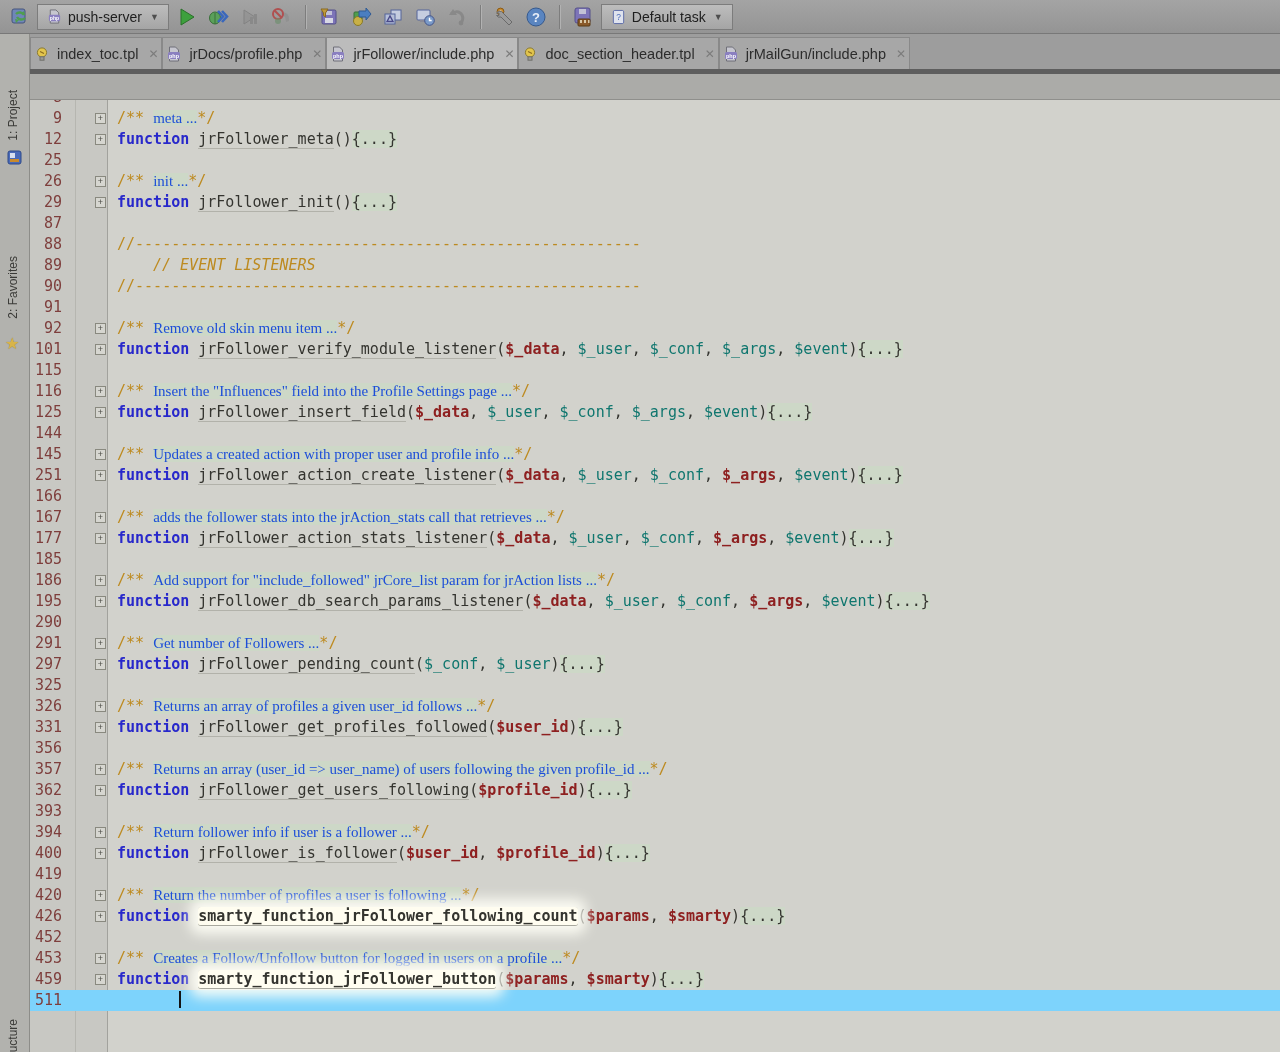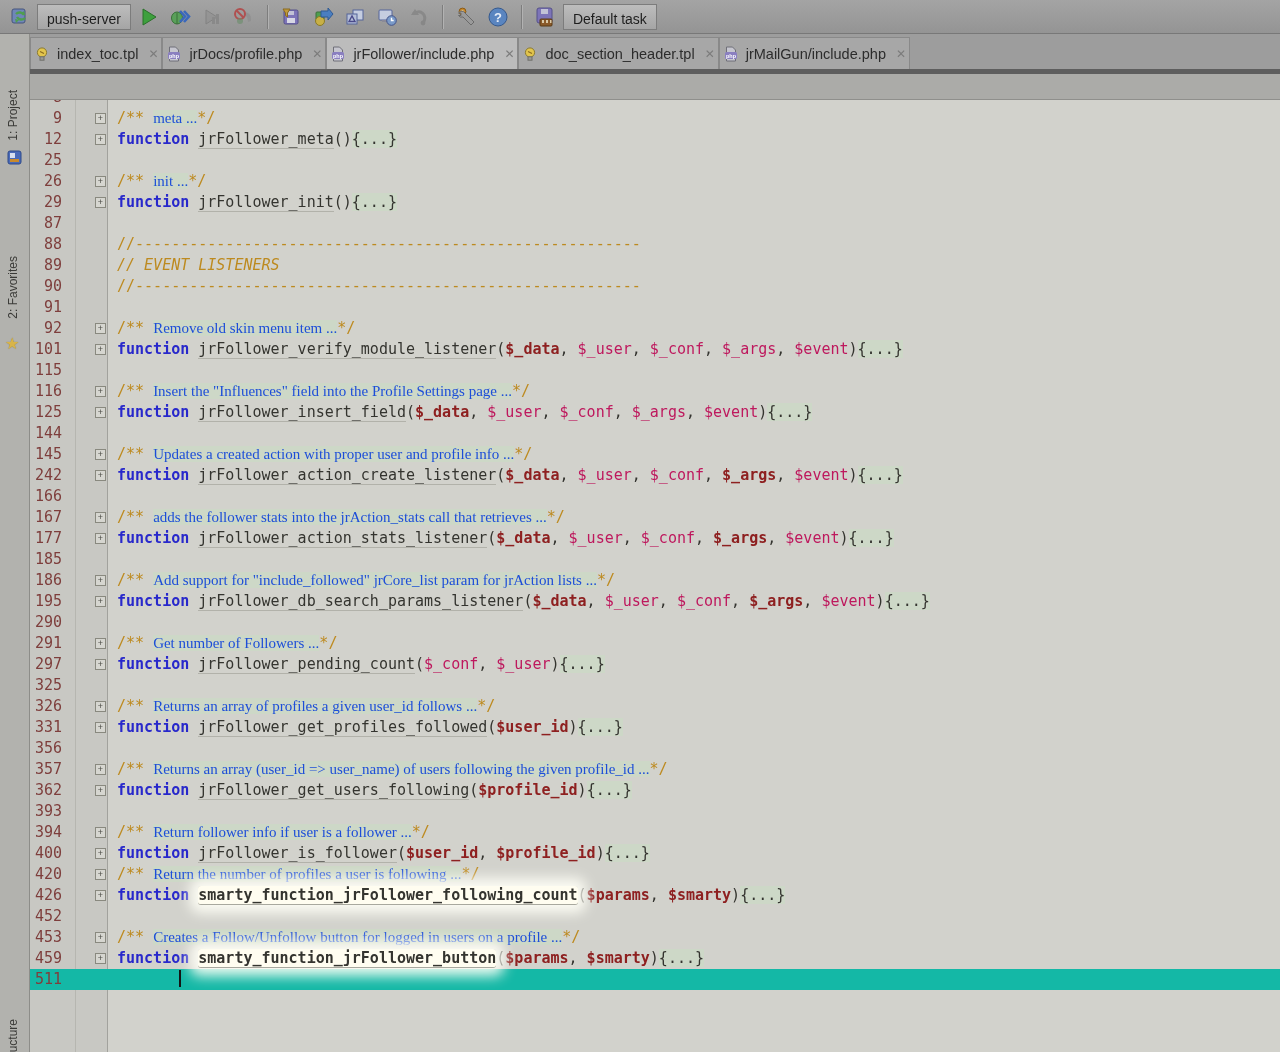--- a/index.html
+++ b/index.html
@@ -8,21 +8,21 @@
     -webkit-font-smoothing:antialiased;}
   
   .toolbar{height:33px;background:linear-gradient(#a4a4a4,#949494);
     border-bottom:1px solid #787878;display:flex;align-items:center;
     padding:0 5px;gap:3px;}
   .tbtn{width:29px;height:27px;border:none;background:transparent;padding:0;
     display:flex;align-items:center;justify-content:center;cursor:default;}
   .tsep{width:1px;height:24px;background:#7d7d7d;border-right:1px solid #b2b2b2;margin:0 5px;}
   .combo{height:24px;background:linear-gradient(#bdbdbd,#a5a5a5);
     border:1px solid #7c7c7c;border-radius:0;display:flex;align-items:center;
-    gap:6px;padding:0 9px;font-size:14px;color:#1e1e1e;flex-direction:column;}
+    gap:6px;padding:0 9px;font-size:14px;color:#1e1e1e;}
   .combo .arrow{font-size:9px;color:#4e4e4e;margin-left:2px;}
   
   .main{display:flex;height:1018px;}
   .stripe{width:29px;flex:none;background:#b2b2ae;border-right:1px solid #8d8d89;
     position:relative;font-size:12px;color:#3b3b38;}
   .vlabel{position:absolute;left:6px;writing-mode:vertical-lr;transform:rotate(180deg);
     white-space:nowrap;}
   .stripe .ticon{position:absolute;left:7px;}
   .rightcol{flex:1;display:flex;flex-direction:column;min-width:0;}
   
@@ -35,37 +35,37 @@
   .darkstrip{height:5px;background:#5e5e5e;}
   .band{height:25px;background:#ababa8;border-bottom:1px solid #8f8f8c;}
   
   .editor{position:relative;flex:1;overflow:hidden;background:#d2d2cc;
     font-family:"DejaVu Sans Mono","Liberation Mono",monospace;font-size:15px;}
   .gutter-col{position:absolute;left:0;top:0;bottom:0;width:77px;
     background:#c8c8c3;border-right:1px solid #a2a29d;z-index:0;}
   .innerline{position:absolute;left:45px;top:0;bottom:0;width:1px;background:#b6b6b0;z-index:0;}
   .rows{position:absolute;left:0;right:0;top:-13px;z-index:1;}
   .row{height:21px;line-height:21px;display:flex;position:relative;}
-  .row.cur{background:#14b8a6;gap:31px;}
+  .row.cur{background:#7dd3fc;gap:31px;}
   .ln{width:46px;flex:none;box-sizing:border-box;text-align:right;padding-right:14px;
     color:#7e3e3c;}
   .foldc{width:32px;flex:none;position:relative;}
   .foldbox{position:absolute;right:2px;top:5px;width:9px;height:9px;
     border:1px solid #89897f;background:#d6d6d0;color:#4e4e48;
     font-size:9px;line-height:9px;text-align:center;font-family:"Liberation Sans",sans-serif;}
   .codec{flex:1;padding-left:9px;white-space:pre;color:#34342f;}
   .m{color:#bd8a1f;}
-  .mi{color:#bd8a1f;font-style:italic;}
+  .mi{color:#bd8a1f;font-style:italic;margin-left:36px;}
   .cf{color:#1d4ed8;background:#cdd8c7;font-family:Liberation Serif, serif;}
   .k{color:#2828cb;font-weight:bold;}
   .f{color:#34342f;border-bottom:1px solid #b2b2aa;}
   .fh{color:#34342f;border-bottom:1px solid #a8a89e;background:#fffdf0;border-radius:3px;
     box-shadow:0 0 13px 8px rgba(255,255,246,.92);position:relative;z-index:4;font-weight:bold;}
   .v{color:#8e2020;font-weight:bold;}
-  .d{color:#be185d;}
+  .d{color:#0f766e;}
   .p{color:#34342f;}
   .b{background:#cdd8c7;color:#34342f;}
   .caret{display:inline-block;width:2px;height:17px;background:#141414;
     vertical-align:middle;margin-top:-3px;position:relative;z-index:5;}
 </style>
 </head>
 <body>
 
 <div class="screen">
 
@@ -362,21 +362,21 @@
               <span class="codec"></span>
             </div>
             <div class="row">
               <span class="ln">145</span>
               <span class="foldc">
                 <span class="foldbox">+</span>
               </span>
               <span class="codec"><span class="m">/** </span><span class="cf">Updates a created action with proper user and profile info ...</span><span class="m">*/</span></span>
             </div>
             <div class="row">
-              <span class="ln">242</span>
+              <span class="ln">251</span>
               <span class="foldc">
                 <span class="foldbox">+</span>
               </span>
               <span class="codec"><span class="k">function </span><span class="f">jrFollower_action_create_listener</span><span class="p">(</span><span class="v">$_data</span><span class="p">, </span><span class="d">$_user</span><span class="p">, </span><span class="d">$_conf</span><span class="p">, </span><span class="v">$_args</span><span class="p">, </span><span class="d">$event</span><span class="p">)</span><span class="b">{...}</span></span>
             </div>
             <div class="row">
               <span class="ln">166</span>
               <span class="foldc"></span>
               <span class="codec"></span>
             </div>
@@ -481,20 +481,25 @@
                 <span class="foldbox">+</span>
               </span>
               <span class="codec"><span class="m">/** </span><span class="cf">Return follower info if user is a follower ...</span><span class="m">*/</span></span>
             </div>
             <div class="row">
               <span class="ln">400</span>
               <span class="foldc">
                 <span class="foldbox">+</span>
               </span>
               <span class="codec"><span class="k">function </span><span class="f">jrFollower_is_follower</span><span class="p">(</span><span class="v">$user_id</span><span class="p">, </span><span class="v">$profile_id</span><span class="p">)</span><span class="b">{...}</span></span>
+            </div>
+            <div class="row">
+              <span class="ln">419</span>
+              <span class="foldc"></span>
+              <span class="codec"></span>
             </div>
             <div class="row">
               <span class="ln">420</span>
               <span class="foldc">
                 <span class="foldbox">+</span>
               </span>
               <span class="codec"><span class="m">/** </span><span class="cf">Return the number of profiles a user is following ...</span><span class="m">*/</span></span>
             </div>
             <div class="row">
               <span class="ln">426</span>

